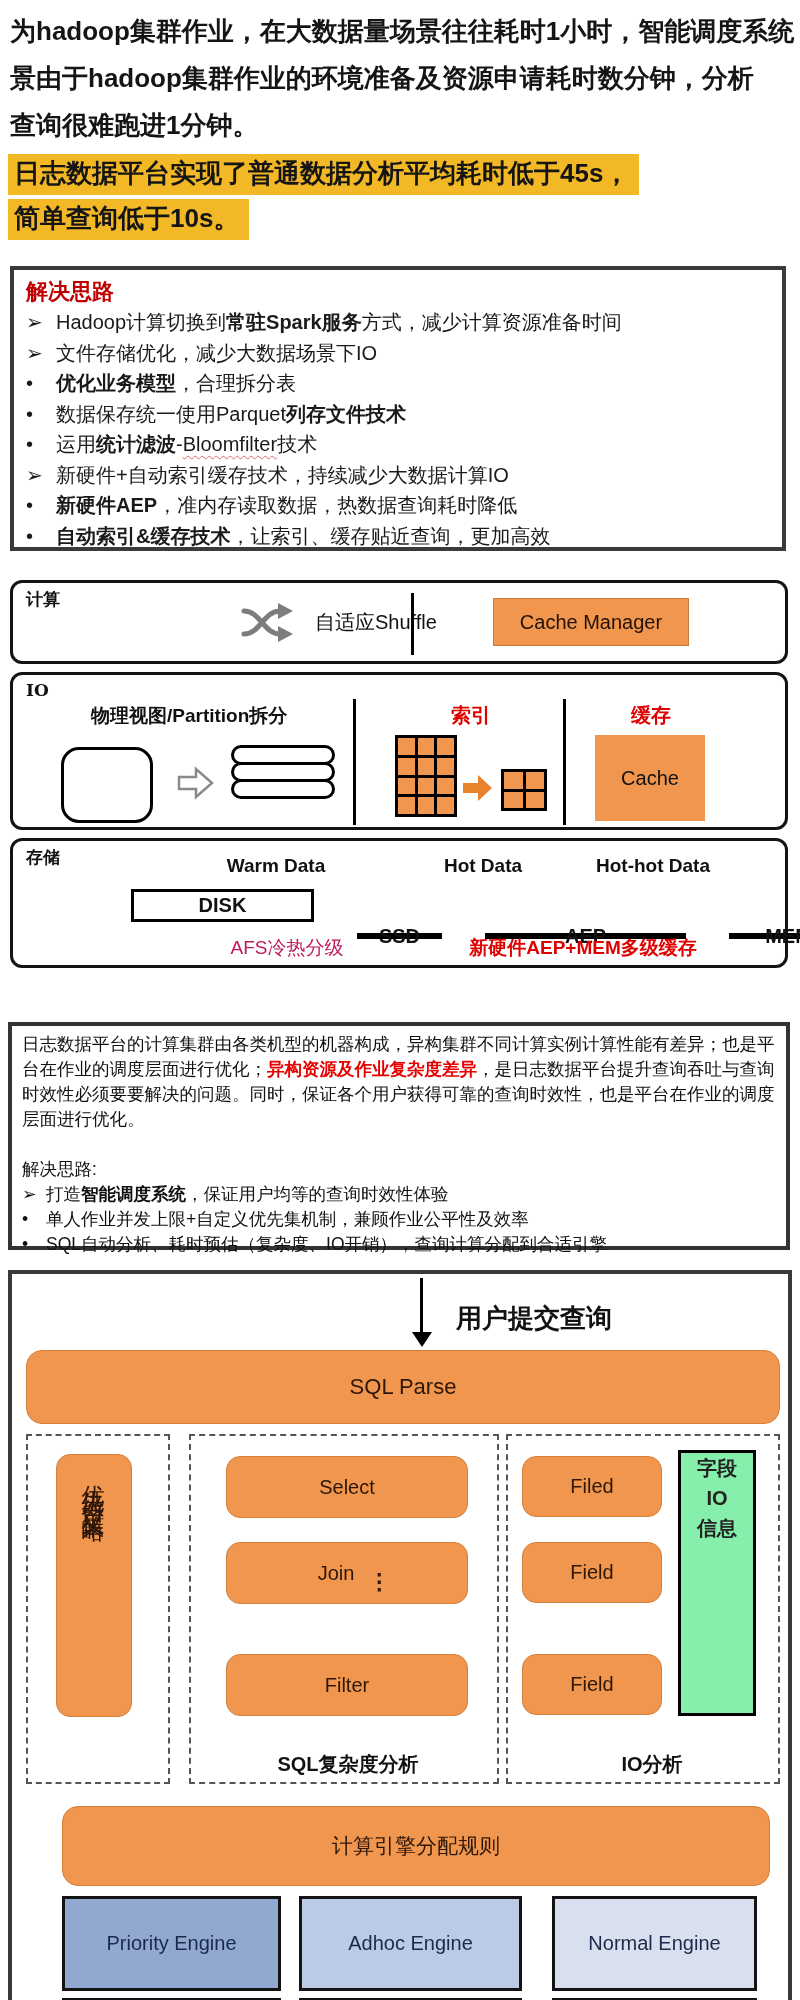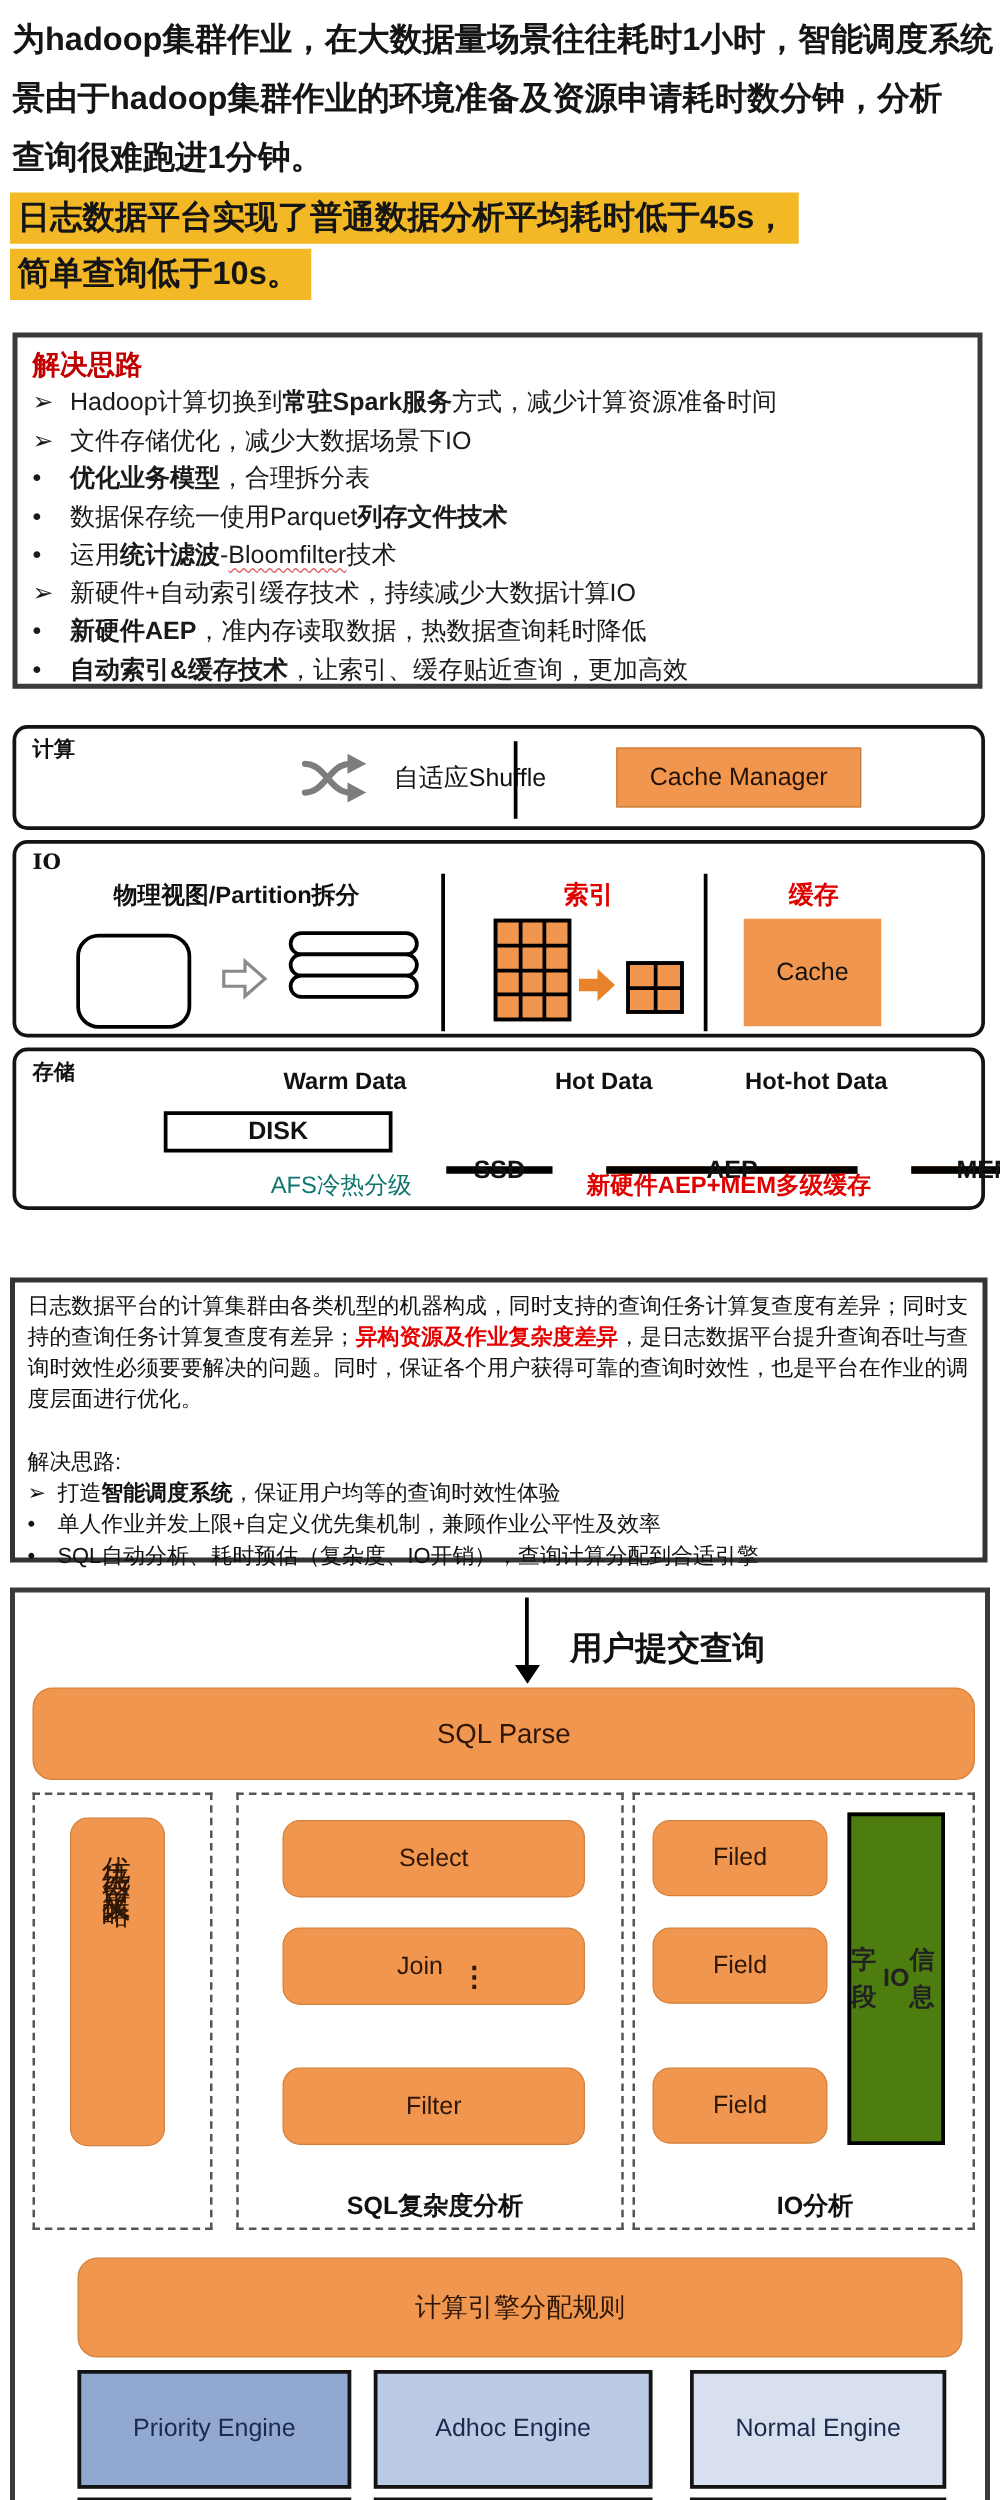--- a/index.html
+++ b/index.html
@@ -71,21 +71,21 @@
   #sh-warm   { left:163px; width:200px; }
   #sh-hot    { left:390px; width:160px; }
   #sh-hothot { left:550px; width:180px; }
   .st-bar { position:absolute; left:118px; top:48px; height:33px; display:flex;gap:46px; }
   .st-seg { border:3px solid #000; display:flex; align-items:center; justify-content:center;
             font-weight:700; font-size:20px; background:#fff; color:#111; }
   .st-seg + .st-seg { margin-left:-3px;margin-top:44px; }
   #seg-disk { width:183px; } #seg-ssd { width:85px; }
   #seg-aep  { width:201px; background:#F0964E; } #seg-mem { width:119px; background:#F0964E; }
   .st-cap { position:absolute; top:94px; font-size:19px; text-align:center; }
-  #st-afs { left:160px; width:200px; color:#0f766e; }
+  #st-afs { left:174px; width:200px; color:#be185d; }
   #st-new { left:440px; width:260px; color:#E00000; font-weight:800; }
 
   
   .cluster-box { position:absolute; top:1022px; left:8px; width:782px; height:228px;
                  border:4px solid #333; background:#fff; padding:6px 10px 0 10px;
                  font-size:17.5px; line-height:25px; color:#111; }
   .cb-red { color:#E60000; font-weight:800; }
   .cb-blank { height:25px; }
   .cb-item { white-space:nowrap; }
   .cb-item .mk { display:inline-block; width:24px; }
@@ -108,22 +108,22 @@
   #fd-mid   { left:177px; width:310px; }
   #fd-right { left:494px; width:274px; }
   .f-vert { position:absolute; left:44px; top:180px; width:76px; height:263px;
             border-radius:14px; writing-mode:vertical-rl; text-orientation:upright;
             font-size:23px; letter-spacing:5px; padding-top:12px; justify-content:flex-start; }
   .f-sql-box { position:absolute; left:214px; width:242px; height:62px; border-radius:14px; font-size:20px; }
   .f-io-box  { position:absolute; left:510px; width:140px; height:61px; border-radius:14px; font-size:20px; }
   .row1 { top:182px; } .row2 { top:268px; } .row3 { top:380px; }
   .jdots { position:relative; top:9px; left:14px; font-size:22px; font-weight:700; }
   .f-yellow { position:absolute; left:666px; top:176px; width:78px; height:266px;
-              background:#4d7c0f; border:3px solid #000; display:flex; flex-direction:row;
-              align-items:center; justify-content:flex-end; font-size:20px; font-weight:600;
+              background:#86efac; border:3px solid #000; display:flex; flex-direction:column;
+              align-items:center; justify-content:flex-start; font-size:20px; font-weight:600;
               color:#222; line-height:30px; }
   .f-sec-label { position:absolute; top:477px; width:200px; text-align:center;
                  font-weight:800; font-size:20px; color:#111; }
   #f-sql-label { left:236px; }
   #f-io-label  { left:540px; }
   .f-rule { position:absolute; left:50px; top:532px; width:708px; height:80px;
             border-radius:16px; font-size:21px; }
   .f-engine { position:absolute; top:622px; height:95px; border:3px solid #141414;
               display:flex; align-items:center; justify-content:center; font-size:20px; color:#1b2a4a; }
   #eng1 { left:50px;  width:219px; background:#91A9D1; }
@@ -219,21 +219,21 @@
     <div class="st-seg" id="seg-disk">DISK</div>
     <div class="st-seg" id="seg-ssd">SSD</div>
     <div class="st-seg" id="seg-aep">AEP</div>
     <div class="st-seg" id="seg-mem">MEM</div>
   </div>
   <div class="st-cap" id="st-afs">AFS冷热分级</div>
   <div class="st-cap" id="st-new">新硬件AEP+MEM多级缓存</div>
 </div>
 
 <div class="cluster-box">
-  <div><span>日志数据平台的计算集群由各类机型的机器构成，同时支持的查询任务计算复查度有差异；同时支持的查询任务计算复查度有差异；</span><span class="cb-red">异构资源及作业复杂度差异</span><span>，是日志数据平台提升查询吞吐与查询时效性必须要要解决的问题。同时，保证各个用户获得可靠的查询时效性，也是平台在作业的调度层面进行优化。</span></div>
+  <div><span>日志数据平台的计算集群由各类机型的机器构成，异构集群不同计算实例计算性能有差异；也是平台在作业的调度层面进行优化；</span><span class="cb-red">异构资源及作业复杂度差异</span><span>，是日志数据平台提升查询吞吐与查询时效性必须要要解决的问题。同时，保证各个用户获得可靠的查询时效性，也是平台在作业的调度层面进行优化。</span></div>
   <div class="cb-blank"></div>
   <div>解决思路:</div>
   <div class="cb-item"><span class="mk">➢</span><span>打造</span><b>智能调度系统</b><span>，保证用户均等的查询时效性体验</span></div>
   <div class="cb-item"><span class="mk">•</span><span>单人作业并发上限+自定义优先集机制，兼顾作业公平性及效率</span></div>
   <div class="cb-item"><span class="mk">•</span><span>SQL自动分析、耗时预估（复杂度、IO开销），查询计算分配到合适引擎</span></div>
 </div>
 
 <div class="flow-box">
   <div class="f-arrow-line"></div>
   <div class="f-arrow-head"></div>

